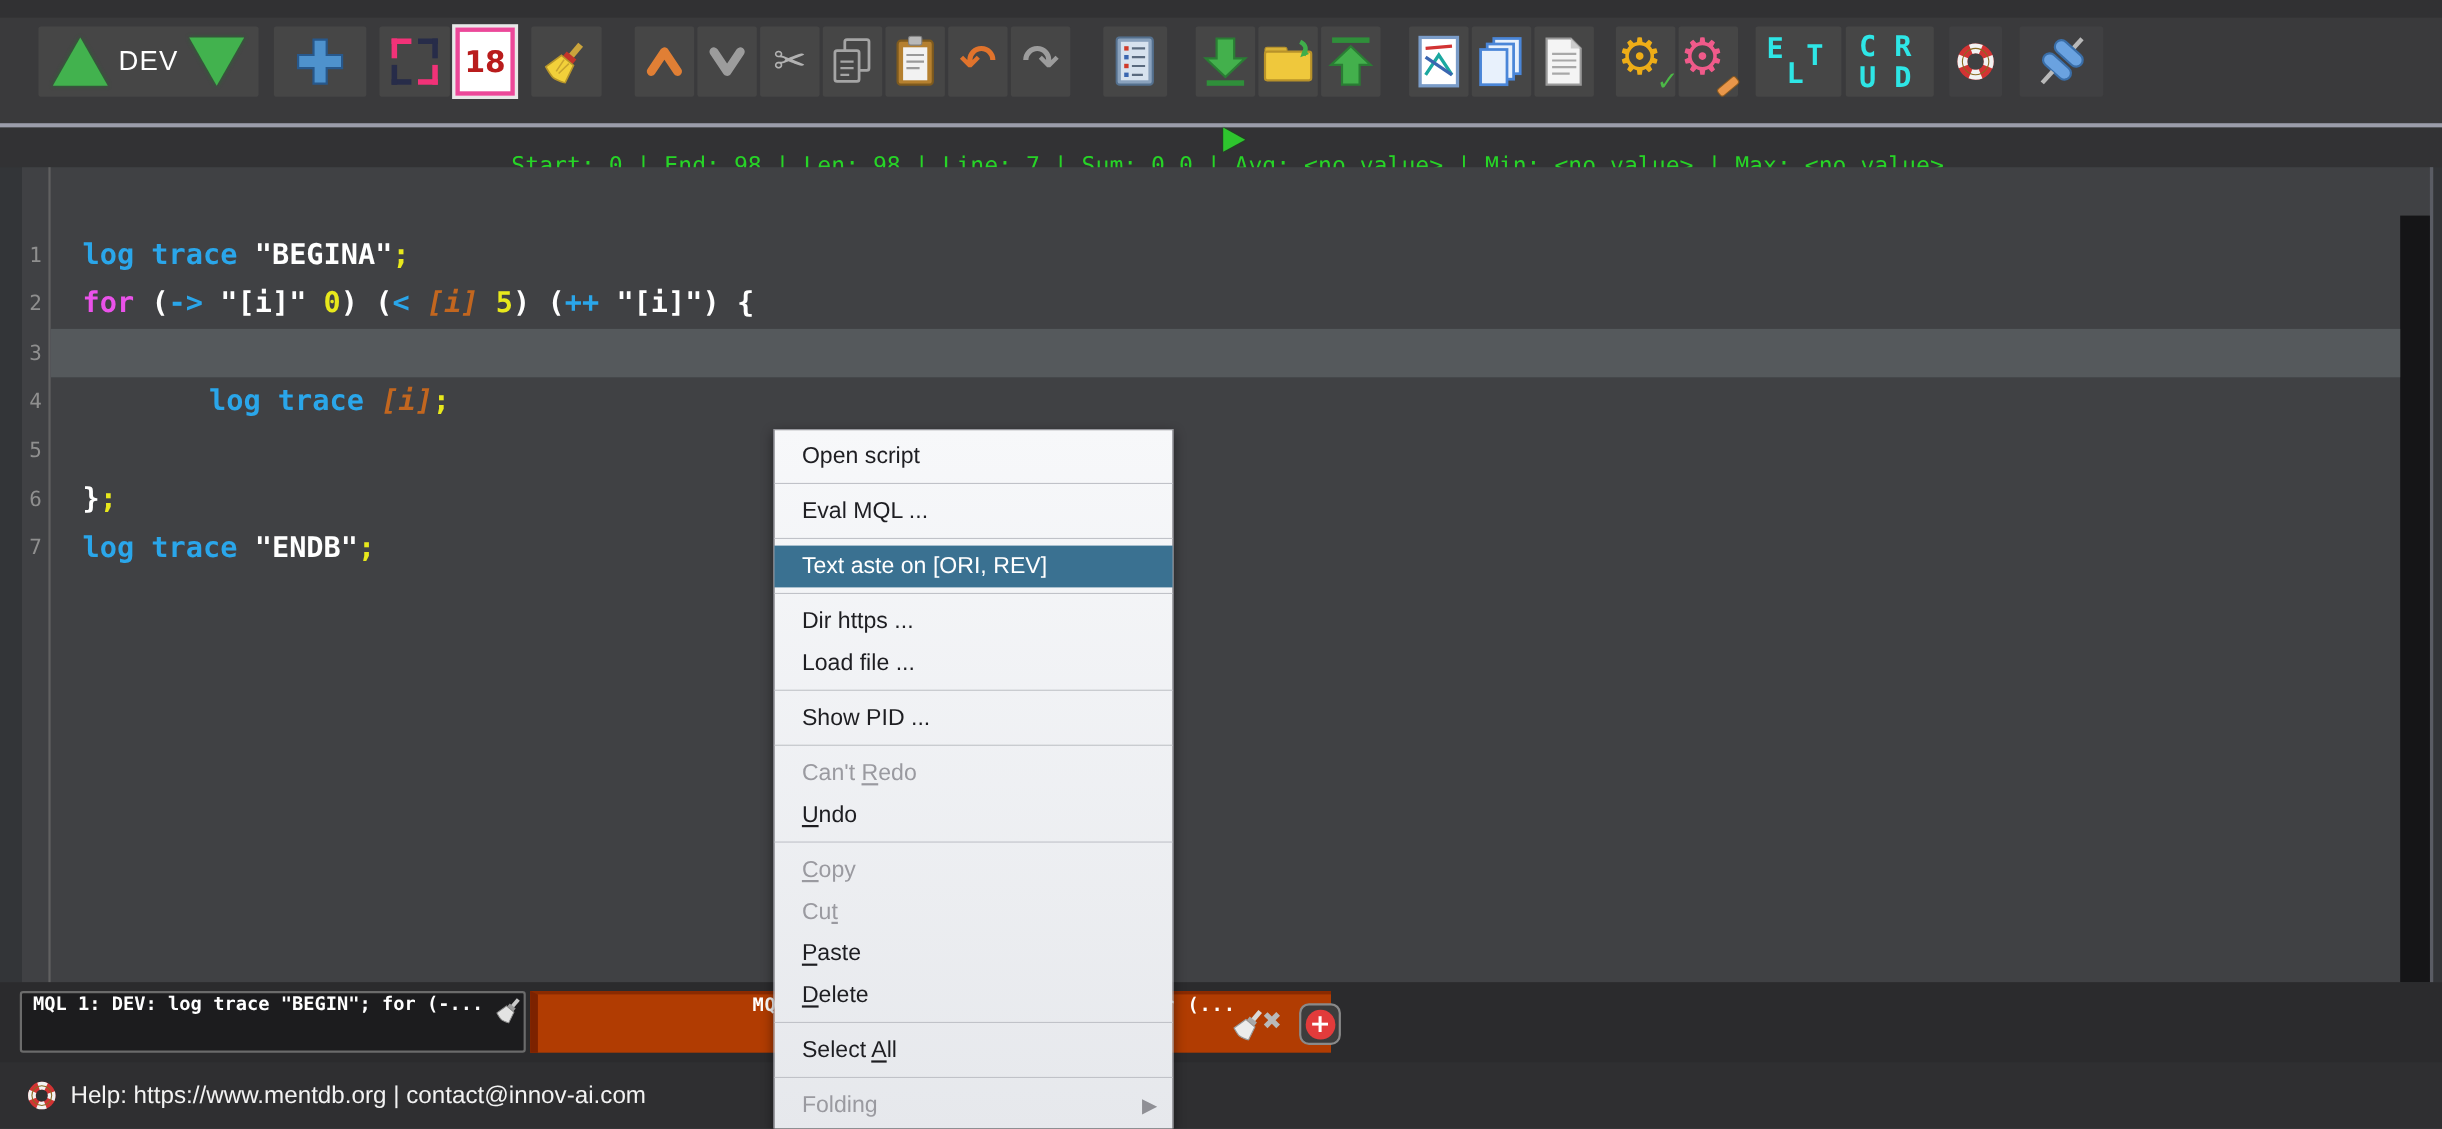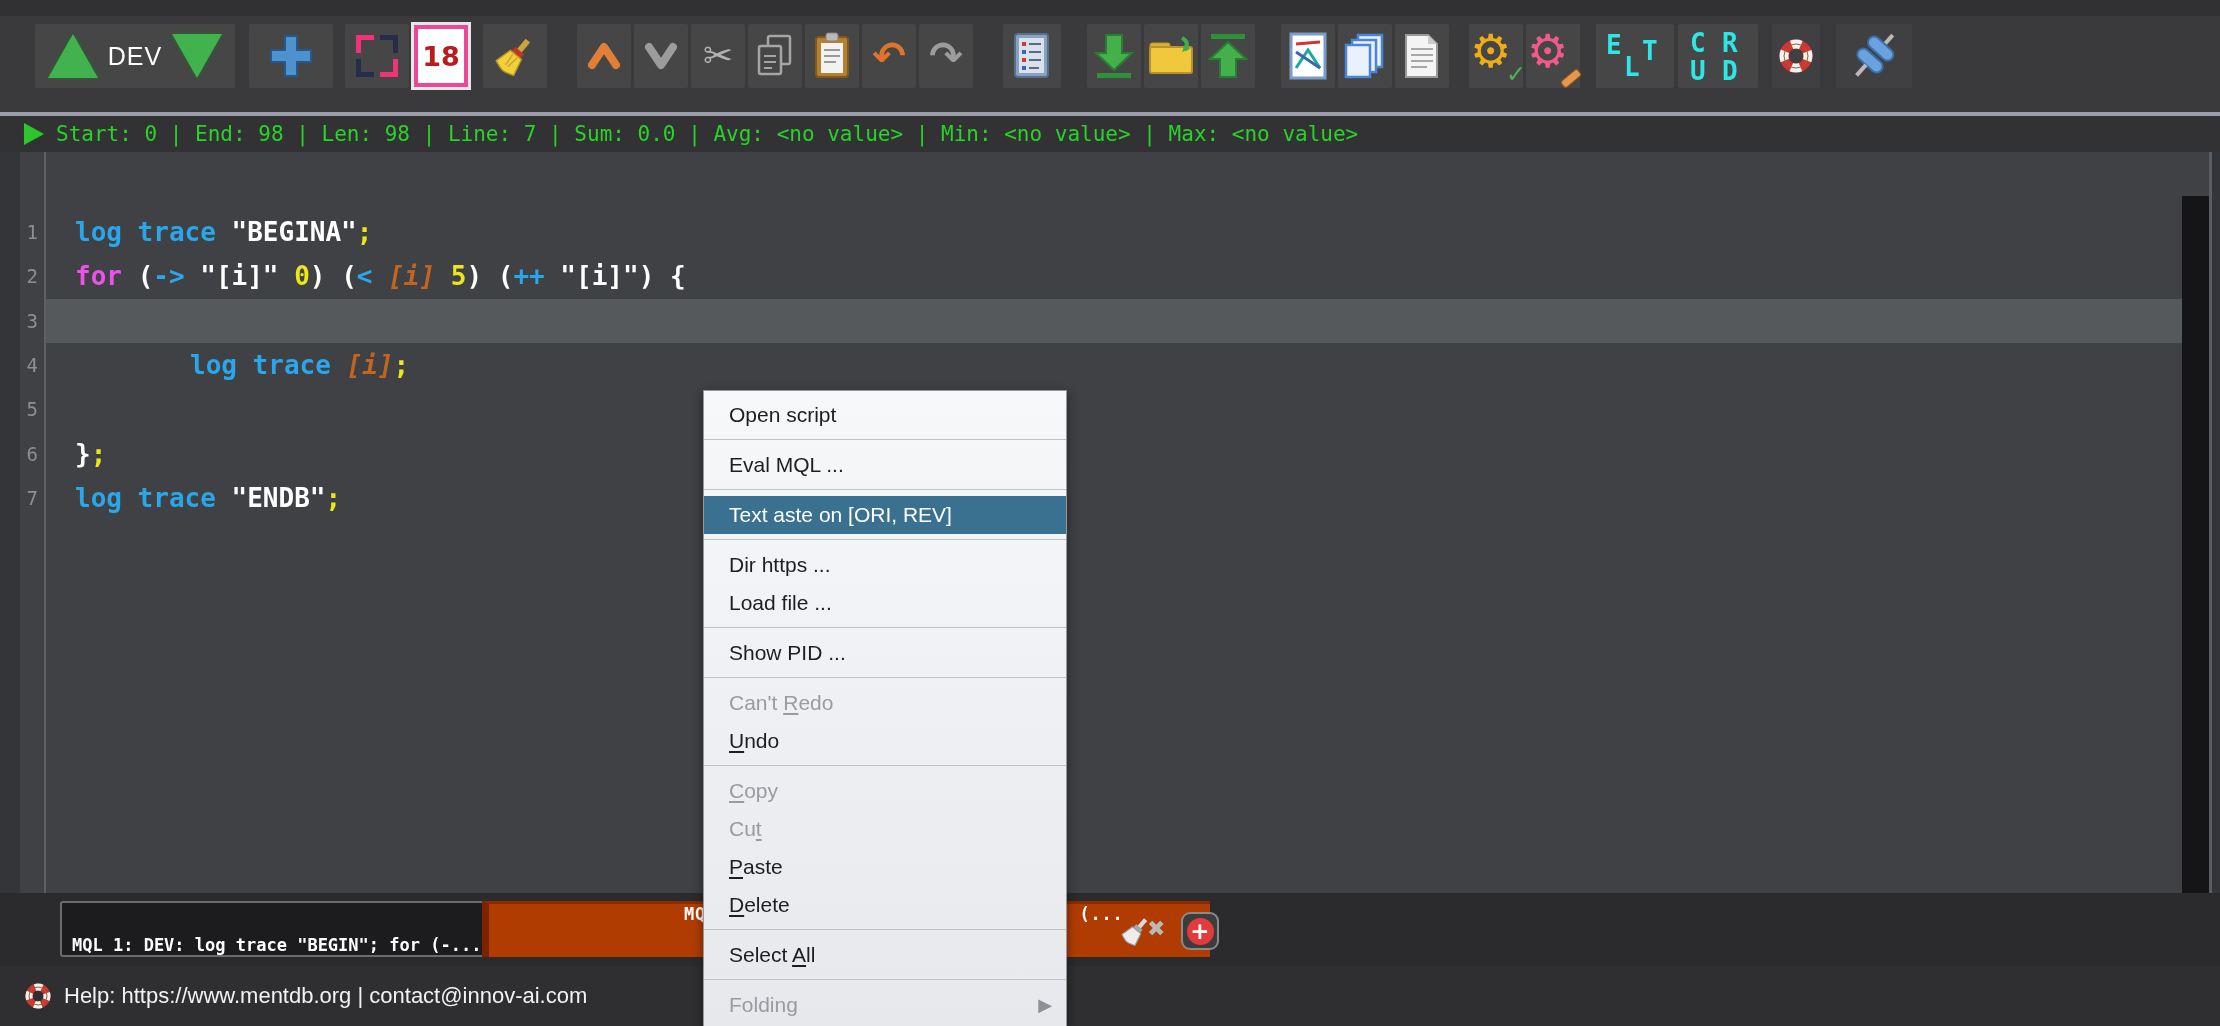--- a/index.html
+++ b/index.html
@@ -33,21 +33,21 @@
         font:700 26px "DejaVu Sans Mono",monospace;}
   .gear-wrap{position:relative;width:52px;height:56px;}
   .gear{font-size:46px;position:absolute;left:0;top:0;}
   .gear-badge{position:absolute;right:-4px;bottom:-2px;font-size:24px;font-weight:700;}
   .pencil{position:absolute;right:-2px;bottom:2px;width:20px;height:7px;background:#e8964a;
           transform:rotate(-40deg);border-radius:2px;box-shadow:0 0 0 1px #8a5a20;}
 
   
   .toolbar-sep{position:absolute;left:0;top:112px;width:2220px;height:4px;background:#9b9daa;}
   .statusbar{position:absolute;left:0;top:116px;width:2220px;height:36px;background:#323234;
-             display:flex;align-items:center;}
+             display:flex;align-items:center;flex-direction:column;}
   .play{width:0;height:0;border-left:20px solid #2ec52e;border-top:11px solid transparent;
         border-bottom:11px solid transparent;margin-left:24px;filter:drop-shadow(0 0 1px #0a5a0a);}
   .status-text{margin-left:12px;color:#27d427;font:400 21px "DejaVu Sans Mono",monospace;white-space:pre;}
 
   
   .editor{position:absolute;left:20px;top:152px;width:2192px;height:741px;background:#404144;
           border-right:3px solid #5a5c64;box-sizing:border-box;}
   .gutterline{position:absolute;left:24px;top:0;bottom:0;width:2px;background:#606060;}
   .vscroll{position:absolute;right:0;top:44px;bottom:0;width:27px;background:#151517;}
   .hl-band{position:absolute;left:26px;right:27px;height:44px;background:#55595c;}
@@ -56,21 +56,21 @@
   .lcode{position:absolute;font:700 26px "DejaVu Sans Mono",monospace;line-height:44px;height:44px;
          white-space:pre;}
   .tk-kw{color:#2aa6ea;} .tk-ctrl{color:#ea52ea;} .tk-str{color:#ffffff;}
   .tk-num{color:#e8e81c;} .tk-var{color:#c2661f;font-style:italic;}
   .tk-pun{color:#ffffff;} .tk-end{color:#e8e81c;}
 
   
   .tabstrip{position:absolute;left:0;top:893px;width:2220px;height:73px;background:#2b2b2d;}
   .tab1{position:absolute;left:18px;top:8px;width:460px;height:56px;background:#1c1c1e;
         border:2px solid #6b6b6b;border-radius:3px;box-sizing:border-box;
-        display:flex;align-items:flex-end;margin-left:42px;}
+        display:flex;align-items:flex-start;}
   .tab1-label{margin-left:10px;color:#fff;font:700 17px "DejaVu Sans Mono",monospace;white-space:pre;}
   .tab2{position:absolute;left:482px;top:8px;width:728px;height:56px;background:#b13c02;
         border-top:3px solid #8a2a00;border-left:7px solid #7c2200;box-sizing:border-box;}
   .tab2-label{position:absolute;left:195px;top:0;height:53px;line-height:53px;color:#fff;
         font:700 17px "DejaVu Sans Mono",monospace;letter-spacing:0.75px;white-space:pre;}
   .tab-broom{margin-left:12px;}
   .tab2 .icon-close{position:absolute;left:658px;top:14px;color:#b9b9b9;font-size:22px;font-weight:700;}
   .add-btn{position:absolute;left:692px;top:8px;width:38px;height:38px;background:#3c3c3c;
         border:2px solid #8a8a8a;border-radius:9px;box-sizing:border-box;
         display:flex;align-items:center;justify-content:center;}

